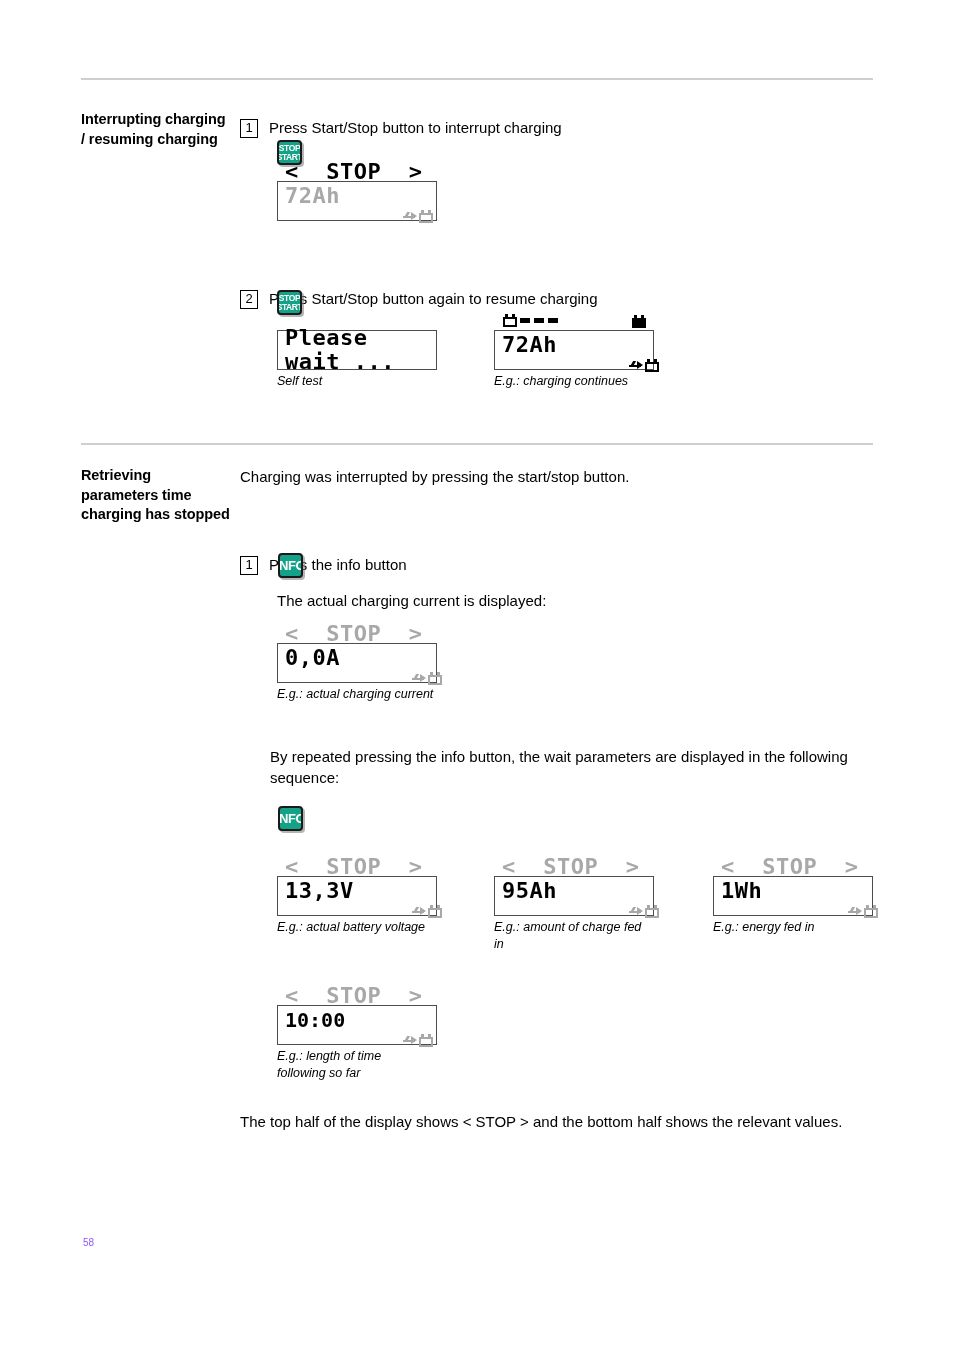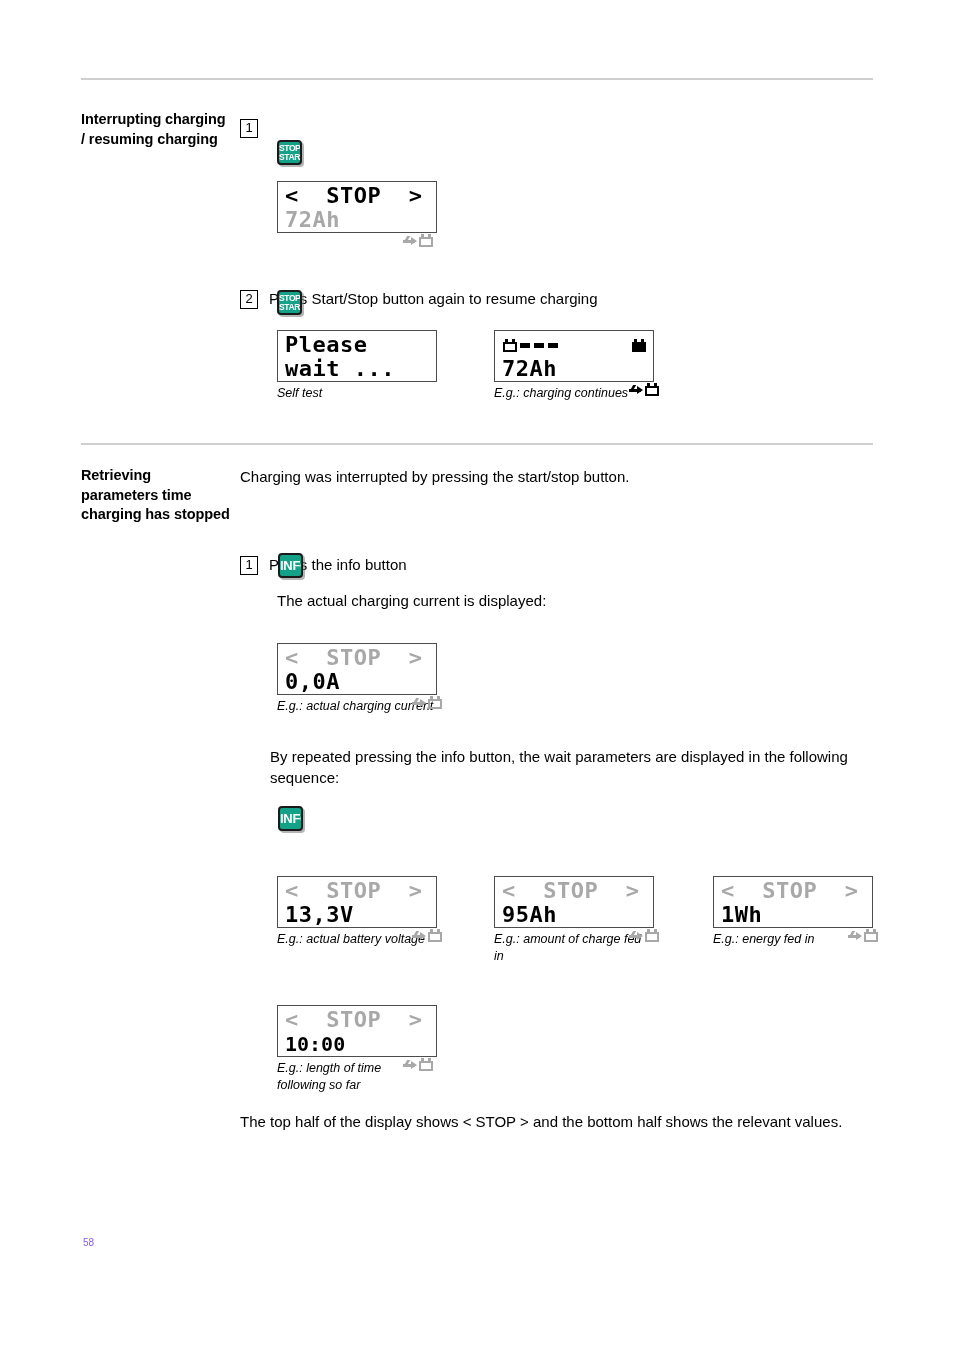--- a/index.html
+++ b/index.html
@@ -78,45 +78,46 @@
     position: relative;
     width: 25px;
     height: 25px;
     box-sizing: border-box;
     border: 2px solid #1a1a1a;
     border-radius: 4px;
     background: #13a287;
     box-shadow: 2px 2px 0 0 rgba(120,120,120,0.55);
     display: flex;
     flex-direction: column;
+    align-items: center;
     justify-content: center;
     overflow: hidden;
   }
   .keybtn .kline {
     color: #ffffff;
     font-weight: bold;
     font-family: "Liberation Sans", sans-serif;
     letter-spacing: -0.4px;
     line-height: 1;
   }
   .keybtn.stopstart .kline { font-size: 8.5px; }
   .keybtn.stopstart .kline.l1 { margin-bottom: 1px; }
   .keybtn.info .kline { font-size: 13px; letter-spacing: -0.3px; }
 
   
   .lcd {
     box-sizing: border-box;
     border: 1.6px solid #4d4d4d;
     background: #ffffff;
     width: 160px;
-    height: 52px;
+    height: 40px;
     padding: 2px 7px 2px 7px;
     display: flex;
     flex-direction: column;
-    justify-content: space-between;
+    justify-content: center;
   }
   .lcd-line {
     font-family: "DejaVu Sans Mono", monospace;
     font-size: 22px;
     font-weight: bold;
     line-height: 24px;
     letter-spacing: 0.5px;
     white-space: pre;
   }
   .lcd-line.dark { color: #000000; }
@@ -228,20 +229,21 @@
 <body>
 
 <div class="page">
 
   <div class="hrule" id="rule-top"></div>
 
   <div class="side-heading" style="top:110px;">Interrupting charging / resuming charging</div>
 
   <div class="body-col step-row" style="top:117px;">
     <div class="step-num">1</div>
+    <div class="step-text">Press Start/Stop button to interrupt charging</div>
   </div>
 
   <div class="abs" style="left:277px; top:140px;">
     <div class="keybtn stopstart">
       <span class="kline l1">STOP</span>
       <span class="kline l2">START</span>
     </div>
   </div>
 
   <div class="abs lcd" style="left:277px; top:181px;">

